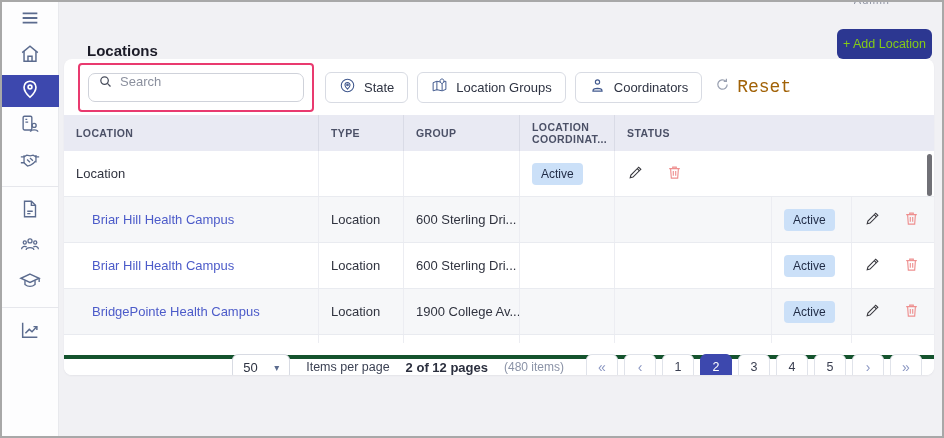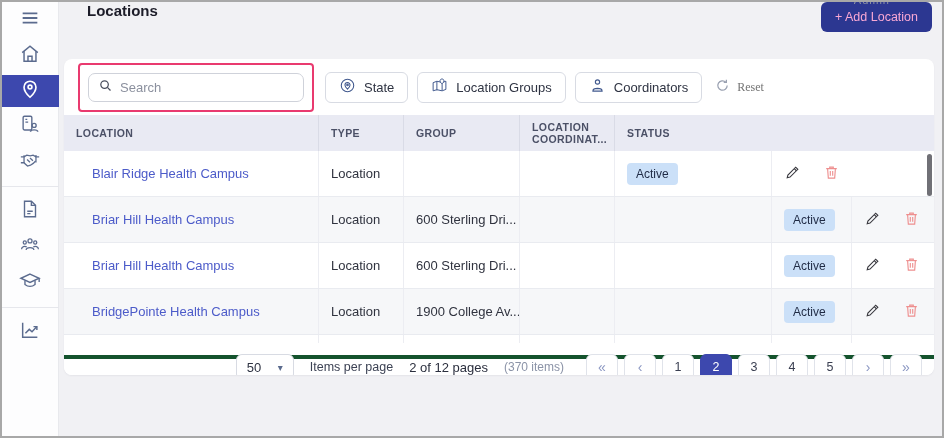--- a/index.html
+++ b/index.html
@@ -13,36 +13,36 @@
   .side-item { width:57px; height:34px; display:flex; align-items:center; justify-content:center; color:#5b6b8e; margin:1px 0; cursor:pointer; }
   .side-item svg { width:22px; height:22px; }
   .side-item.active { background:#3d48ae; color:#ffffff; height:32px; }
   .side-divider { width:57px; height:1px; background:#e6e7ec; margin:6px 0; }
   .side-partial { position:absolute; bottom:-5px; left:20px; width:12px; height:10px; color:#5b6b8e; overflow:hidden; }
 
   
   .main { flex:1; display:flex; flex-direction:column; position:relative; }
   .admin-clip { position:absolute; top:0; right:52px; height:6px; overflow:hidden; color:#8f94a3; font-size:11px; }
   .admin-clip span { display:block; margin-top:-8px; letter-spacing:1px; }
-  .topbar { height:57px; display:flex; align-items:flex-start; padding:0 10px 0 28px; }
+  .topbar { height:57px; display:flex; align-items:flex-end; padding:0 10px 0 28px; }
   .page-title { font-size:15px; font-weight:bold; color:#1c1c28; }
-  .add-btn { margin-left:auto; background:#2c3791; color:#f9a8d4; font-size:12.5px; border:none; border-radius:6px; padding:8px 14px; cursor:pointer; font-family:inherit; }
+  .add-btn { margin-left:auto; background:#2c3791; color:#84cc16; font-size:12.5px; border:none; border-radius:6px; padding:8px 6px; cursor:pointer; font-family:inherit; }
 
   .card { background:#ffffff; border-radius:8px; margin:0 8px 0 5px; height:316px; box-shadow:0 1px 2px rgba(30,34,60,0.06); display:flex; flex-direction:column; overflow:hidden; }
 
   
   .filter-row { height:56px; display:flex; align-items:center; padding:0 14px; gap:9px; }
   .search-highlight { border:2px solid #e93a6f; border-radius:4px; padding:8px; margin-right:2px; }
-  .search-box { width:216px; height:29px; border:1px solid #cfd2da; border-radius:7px; display:flex; align-items:center; padding:0 9px; gap:7px; background:#fff; }
+  .search-box { width:216px; height:29px; border:1px solid #cfd2da; border-radius:7px; display:flex; align-items:flex-start; padding:0 9px; gap:7px; background:#fff; }
   .search-box svg { width:15px; height:15px; color:#4a4f5e; flex-shrink:0; }
   .search-box input { border:none; outline:none; font-size:13px; color:#3a3f4e; width:100%; font-family:inherit; background:transparent; }
   .search-box input::placeholder { color:#8b909e; }
   .filter-btn { display:flex; align-items:center; gap:8px; border:1px solid #d8dbe3; background:#fff; border-radius:6px; height:31px; padding:0 13px; font-size:13px; color:#2e3342; cursor:pointer; font-family:inherit; }
   .filter-btn svg { width:17px; height:17px; color:#41598e; }
-  .reset-btn { display:flex; align-items:center; gap:7px; border:none; background:transparent; font-size:12px; color:#737373; margin-left:4px; cursor:pointer; font-family:Liberation Serif, serif; }
+  .reset-btn { display:flex; align-items:center; gap:7px; border:none; background:transparent; font-size:18px; color:#a16207; margin-left:4px; cursor:pointer; font-family:Liberation Mono, monospace; }
   .reset-btn svg { width:15px; height:15px; color:#9aa1b1; }
 
   
   .table-wrap { position:relative; flex:1; }
   .trow { display:grid; grid-template-columns:255px 85px 116px 95px 157px 80px 1fr; }
   .thead { background:#e9eaf3; height:36px; }
   .thead .cell { font-size:10.5px; font-weight:bold; letter-spacing:0.4px; color:#4b5066; border-right:1px solid #d9dbe6; display:flex; align-items:center; padding:0 12px; }
   .thead .cell:last-child { border-right:none; }
   .tbody-row { height:46px; border-bottom:1px solid #e9ebf0; background:#fff; }
   .tbody-row.alt { background:#f6f7f9; }
@@ -59,21 +59,21 @@
   .partial-row { height:8px; background:#ffffff; }
   .partial-row .cell { border-right:1px solid #ecedf2; }
   .partial-row .cell:last-child { border-right:none; }
   .scroll-thumb { position:absolute; top:39px; right:2px; width:5px; height:42px; background:#707076; border-radius:3px; }
 
   
   .tfoot { height:20px; border-top:4px solid #14532d; display:flex; align-items:center; justify-content:flex-end; gap:16px; padding:0 12px; background:#fff; }
   .page-size { width:58px; height:26px; border:1px solid #d8dbe3; border-radius:6px; display:flex; align-items:center; justify-content:space-between; padding:0 10px; font-size:13px; color:#2e3342; cursor:pointer; background:#fff; }
   .page-size .chev { color:#5b6b8e; font-size:10px; }
   .ipp { font-size:12.5px; color:#3c4254; }
-  .pinfo { font-size:13px; font-weight:normal; color:#2b2f3e; }
+  .pinfo { font-size:13px; font-weight:bold; color:#2b2f3e; }
   .pcount { font-size:12px; color:#8b93a7; margin-right:6px; }
   .pg-group { display:flex; gap:6px; }
   .pg-btn { min-width:32px; height:27px; border:1px solid #e0e3ea; border-radius:6px; background:#fff; font-size:12.5px; color:#3a3f51; cursor:pointer; display:flex; align-items:center; justify-content:center; font-family:inherit; }
   .pg-btn.chev { color:#8b97c2; font-size:14px; }
   .pg-btn.current { background:#3d48ae; border-color:#3d48ae; color:#ffffff; }
 </style>
 </head>
 <body>
 
 <div class="frame">
@@ -238,23 +238,20 @@
       <div class="table-wrap">
         <div class="trow thead">
           <div class="cell">LOCATION</div>
           <div class="cell">TYPE</div>
           <div class="cell">GROUP</div>
           <div class="cell">LOCATION COORDINAT...</div>
           <div class="cell">STATUS</div>
         </div>
 
         <div class="trow tbody-row">
-          <div class="cell loc">
-              <a class="loc-link">Blair Ridge Health Campus</a>
-            </div>
           <div class="cell">Location</div>
           <div class="cell"></div>
           <div class="cell"></div>
           <div class="cell">
               <span class="badge">Active</span>
             </div>
           <div class="cell actions-cell">
             <button class="icon-btn">
                 <span class="edit-ic"><svg viewBox="0 0 24 24" fill="none" stroke="currentColor" stroke-width="1.6">
                     <path d="M4.5 19.5l1-4L16.5 4.5l3 3L8.5 18.5Z"></path>
@@ -372,21 +369,21 @@
         <div class="scroll-thumb"></div>
       </div>
 
       <div class="tfoot">
         <div class="page-size">
           <span>50</span>
           <span class="chev">▾</span>
         </div>
         <span class="ipp">Items per page</span>
         <span class="pinfo">2 of 12 pages</span>
-        <span class="pcount">(370 items)</span>
+        <span class="pcount">(480 items)</span>
         <div class="pg-group">
           <button class="pg-btn chev">«</button>
           <button class="pg-btn chev">‹</button>
           <button class="pg-btn">1</button>
           <button class="pg-btn current">2</button>
           <button class="pg-btn">3</button>
           <button class="pg-btn">4</button>
           <button class="pg-btn">5</button>
           <button class="pg-btn chev">›</button>
           <button class="pg-btn chev">»</button>

